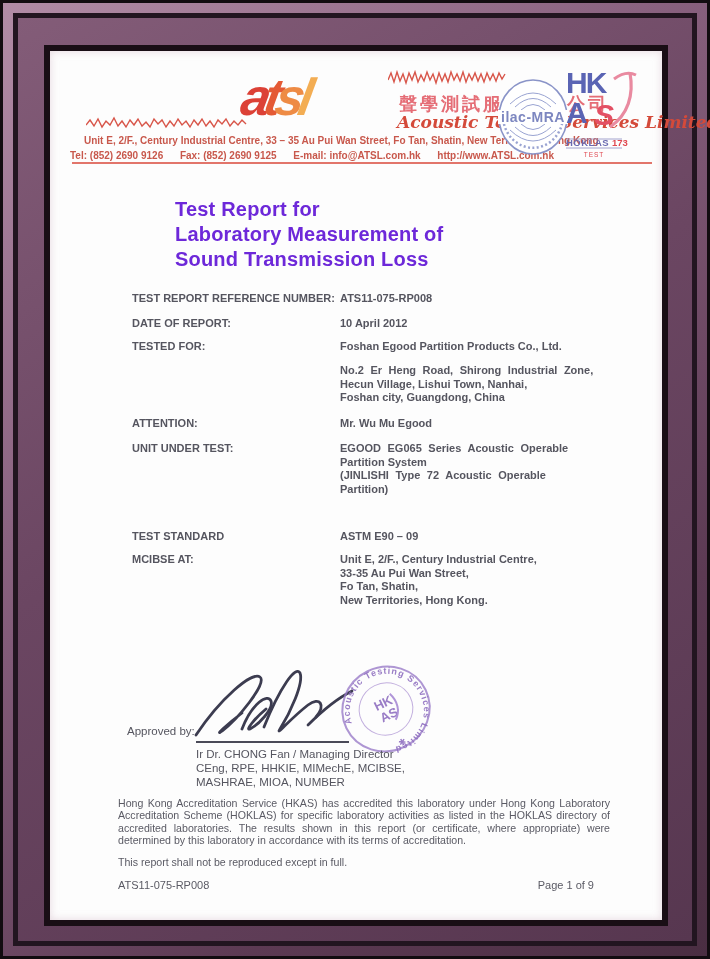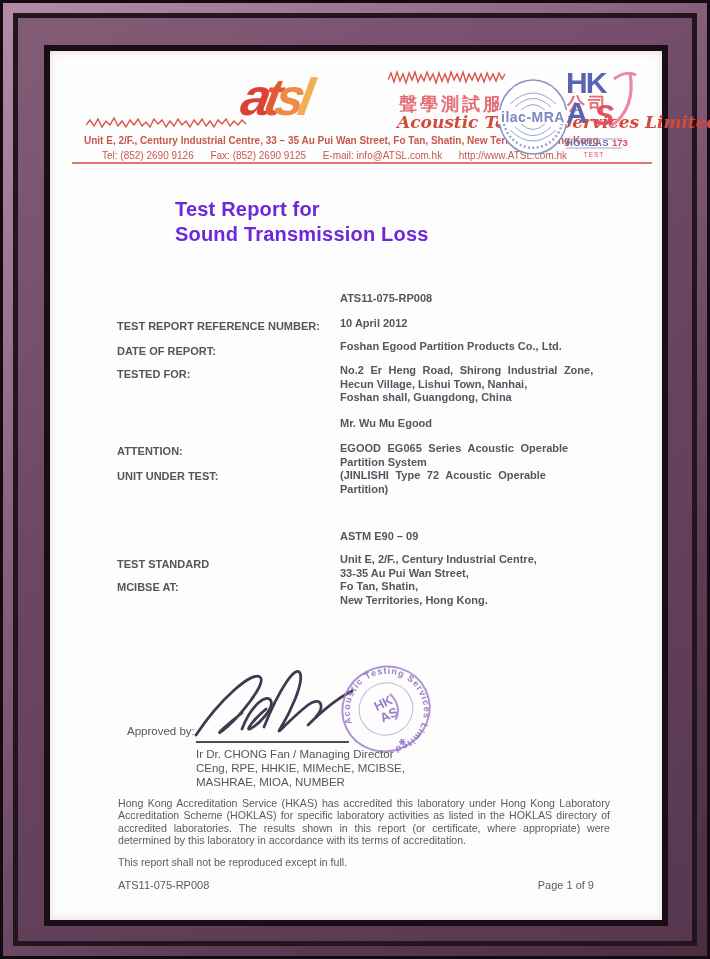--- a/index.html
+++ b/index.html
@@ -24,27 +24,27 @@
   .atsl-logo{left:192px;top:20px;font-size:52px;font-weight:bold;font-style:italic;
     letter-spacing:-6px;line-height:1;transform:skewX(-10deg);}
   .atsl-logo .l-a{color:#dc4136;}
   .atsl-logo .l-t{color:#e45a35;}
   .atsl-logo .l-s{color:#ee8b45;}
   .atsl-logo .l-l{color:#f3ad53;}
   .company-zh{left:349px;top:41px;font-size:18px;font-weight:bold;color:#e56d76;letter-spacing:3px;white-space:nowrap;}
   .company-en{left:347px;top:61px;font-size:17px;font-weight:bold;font-style:italic;
     font-family:"DejaVu Serif", serif;color:#d44a3a;white-space:nowrap;}
   .addr1{left:34px;top:84px;font-size:10px;font-weight:bold;color:#c8584c;white-space:pre;}
-  .addr2{left:52px;top:99px;font-size:10px;font-weight:normal;color:#c8584c;white-space:pre;}
+  .addr2{left:20px;top:99px;font-size:10px;font-weight:bold;color:#c8584c;white-space:pre;}
   .divider{left:22px;top:111px;width:580px;height:2px;background:#e2756b;}
   
   .title{left:77px;top:146px;font-size:20px;font-weight:bold;color:#6d28d9;line-height:25px;letter-spacing:.2px;margin-left:48px;}
   
   .frow{position:absolute;left:0;width:612px;font-size:11px;font-weight:bold;color:#55555f;line-height:13.5px;}
-  .frow .lab{position:absolute;left:67px;top:0;margin-top:28px;}
+  .frow .lab{position:absolute;left:82px;top:0;}
   .frow .val{position:absolute;left:290px;top:0;width:272px;}
   .frow .ln{display:block;}
   .wide{word-spacing:3.5px;}
   
   .approved-by{left:77px;top:674px;font-size:11.5px;color:#55555f;text-align:center;}
   .sig-underline{left:146px;top:690px;width:153px;height:2px;background:#4a4a58;}
   .name-block{left:146px;top:696px;font-size:11.5px;color:#55555f;line-height:14px;}
   
   .accred{left:68px;top:746px;width:492px;font-size:10.6px;color:#5a5a64;line-height:12.3px;text-align:justify;}
   .repro{left:68px;top:805px;font-size:10.6px;color:#5a5a64;}
@@ -99,20 +99,21 @@
     <text x="2" y="79" font-size="9.5" font-weight="bold" fill="#6a6ab0" letter-spacing="0.5">HOKLAS</text>
     <text x="48" y="79" font-size="9.5" font-weight="bold" fill="#e04850">173</text>
     <line x1="2" y1="81" x2="58" y2="81" stroke="#8a8ac0" stroke-width="0.8"></line>
     <text x="30" y="90" text-anchor="middle" font-size="6.5" fill="#e04850" letter-spacing="1">TEST</text>
   </svg>
 
   <div class="abs divider"></div>
 
   <div class="abs title">
     <div>Test Report for</div>
+    <div>Laboratory Measurement of</div>
     <div>Sound Transmission Loss</div>
   </div>
 
   <div class="frow" style="top:241px">
     <span class="lab">TEST REPORT REFERENCE NUMBER:</span>
     <span class="val">
         <span class="ln">ATS11-075-RP008</span>
       </span>
   </div>
   <div class="frow" style="top:266px">
@@ -125,21 +126,21 @@
     <span class="lab">TESTED FOR:</span>
     <span class="val">
         <span class="ln">Foshan Egood Partition Products Co., Ltd.</span>
       </span>
   </div>
   <div class="frow" style="top:313px">
     <span class="lab"></span>
     <span class="val">
       <span class="ln wide">No.2 Er Heng Road, Shirong Industrial Zone,</span>
       <span class="ln">Hecun Village, Lishui Town, Nanhai,</span>
-      <span class="ln">Foshan shall, Guangdong, China</span>
+      <span class="ln">Foshan city, Guangdong, China</span>
     </span>
   </div>
   <div class="frow" style="top:366px">
     <span class="lab">ATTENTION:</span>
     <span class="val">
         <span class="ln">Mr. Wu Mu Egood</span>
       </span>
   </div>
   <div class="frow" style="top:391px">
     <span class="lab">UNIT UNDER TEST:</span>

